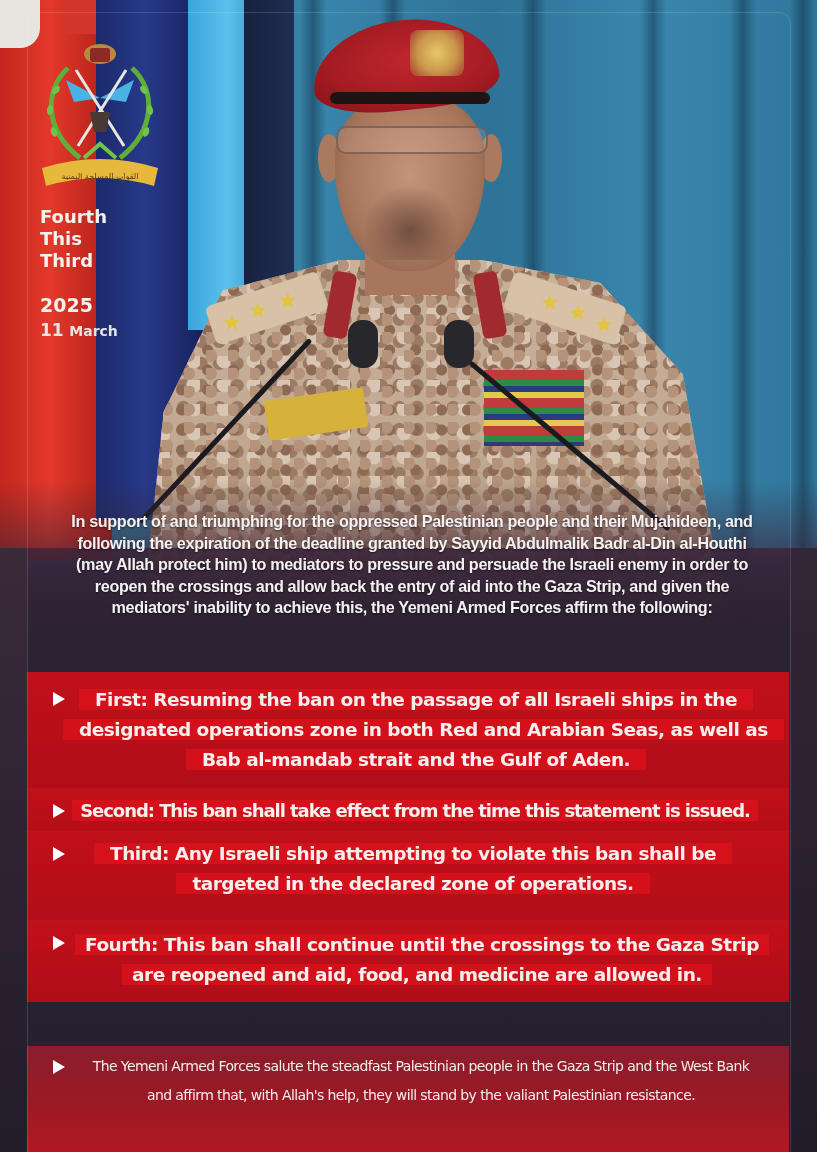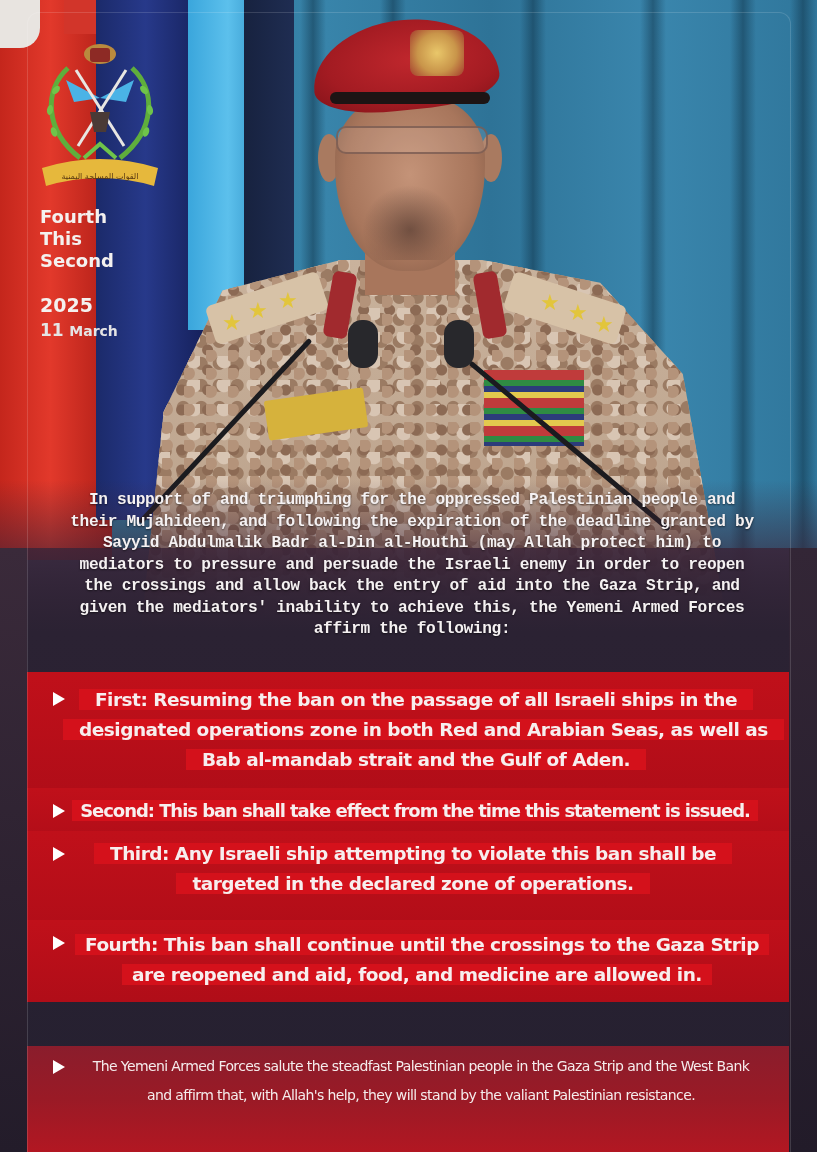--- a/index.html
+++ b/index.html
@@ -76,23 +76,23 @@
     border: 1px solid rgba(255,255,255,0.14); border-bottom: none; border-radius: 12px 12px 0 0; pointer-events: none; }
 
   
   .dark-panel { position: absolute; left: 27px; top: 548px; width: 762px; height: 604px;
     background: linear-gradient(180deg, rgba(58,36,56,0.82) 0%, #2b2233 14%, #252030 100%); }
   .intro-shade { position: absolute; left: 0; top: 480px; width: 817px; height: 170px;
     background: linear-gradient(180deg, rgba(40,30,45,0) 0%, rgba(60,35,55,0.55) 40%, rgba(37,30,45,0.95) 100%); }
   .edge-l { position: absolute; left: 0; top: 548px; width: 27px; height: 604px; background: linear-gradient(180deg,#3a2a3a,#231c2a); }
   .edge-r { position: absolute; left: 789px; top: 548px; width: 28px; height: 604px; background: linear-gradient(180deg,#332636,#221b29); }
 
-  .intro { position: absolute; left: 62px; top: 490px; width: 700px; text-align: center;
+  .intro { position: absolute; left: 62px; top: 511px; width: 700px; text-align: center;
     color: #f5f1f2; font-weight: bold; font-size: 16.2px; line-height: 21.5px; letter-spacing: -0.35px;
-    font-family: Liberation Mono, monospace; text-shadow: 0 1px 2px rgba(0,0,0,0.55); }
+    font-family: Liberation Sans, sans-serif; text-shadow: 0 1px 2px rgba(0,0,0,0.55); }
 
   
   .box { position: absolute; left: 27px; width: 762px;
     background: linear-gradient(180deg, #c0101a 0%, #b00d18 100%); }
   .box-text { position: absolute; left: 36px; right: 20px; text-align: center; color: #f7eeee;
     font-weight: bold; font-family: "DejaVu Sans", sans-serif; font-size: 18.5px; line-height: 30px; letter-spacing: -0.5px; }
   .box-text .hl { background: rgba(215,18,28,0.9); padding: 0 16px; box-decoration-break: clone; -webkit-box-decoration-break: clone; }
   .bullet { position: absolute; left: 26px; width: 0; height: 0;
     border-top: 7px solid transparent; border-bottom: 7px solid transparent; border-left: 12px solid #ffffff; }
 
@@ -178,21 +178,21 @@
   <path d="M46 118 L 62 104 L 78 118" fill="none" stroke="#6fc44a" stroke-width="4"></path>
   <g>
     <path d="M4 128 Q 62 110 120 128 L 116 146 Q 62 130 8 146 Z" fill="#e6b83c"></path>
   </g>
   <text x="62" y="139" text-anchor="middle" font-size="8" fill="#5a3a12" font-family="DejaVu Sans, sans-serif">القوات المسلحة اليمنية</text>
 </svg>
 
 <div class="side-title">
   <div class="line">Fourth</div>
   <div class="line">This</div>
-  <div class="line">Second</div>
+  <div class="line">Third</div>
 </div>
 <div class="side-year">2025</div>
 <div class="side-date">
   <span class="day">11</span>
   <span class="month">March</span>
 </div>
 
 <div class="intro-shade"></div>
 <div class="edge-l"></div>
 <div class="edge-r"></div>

